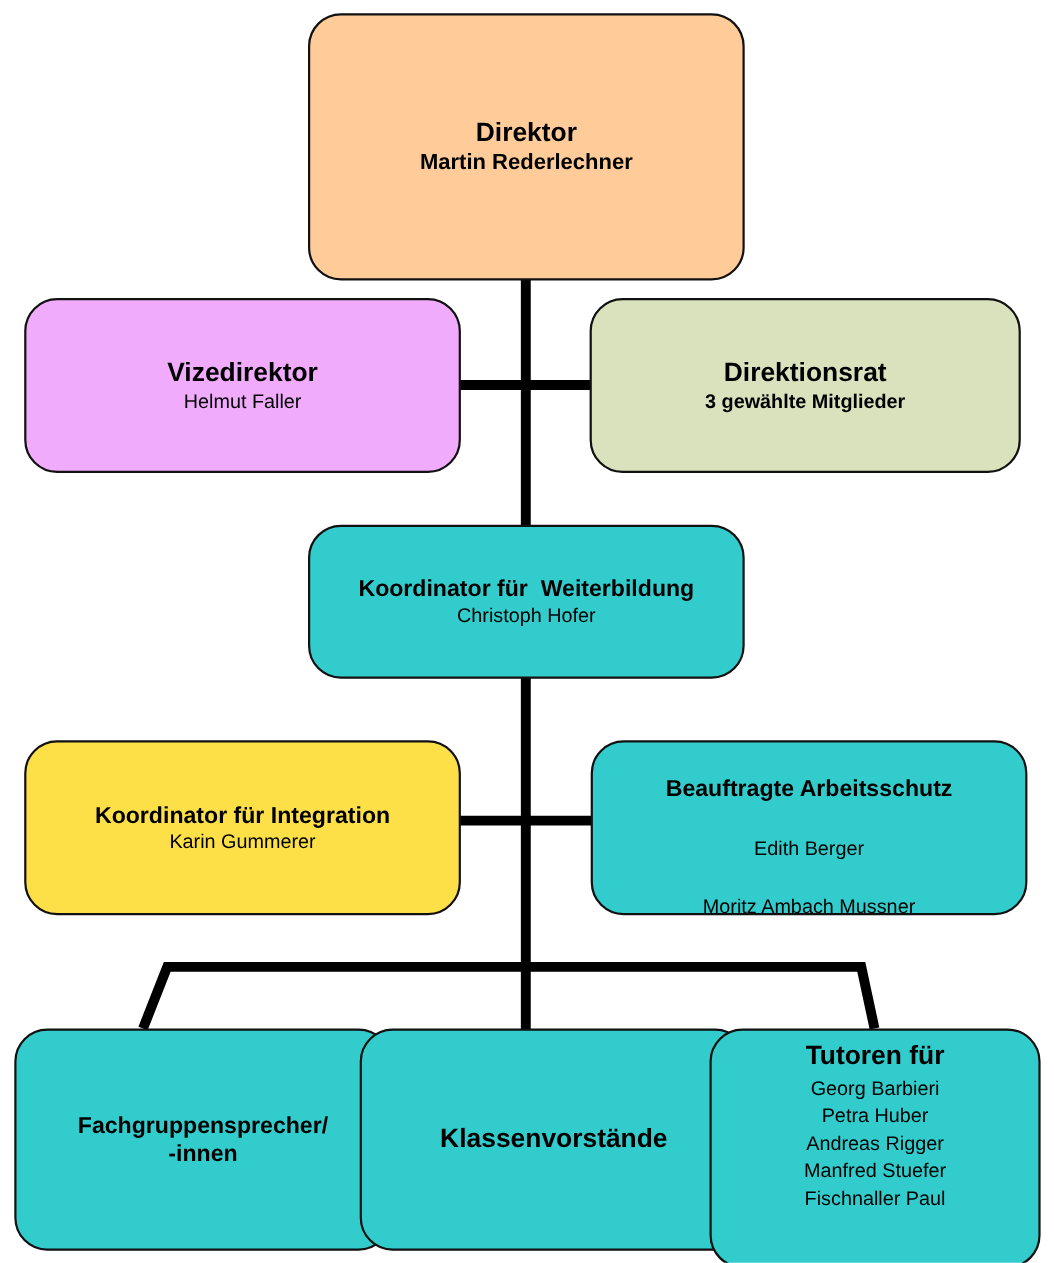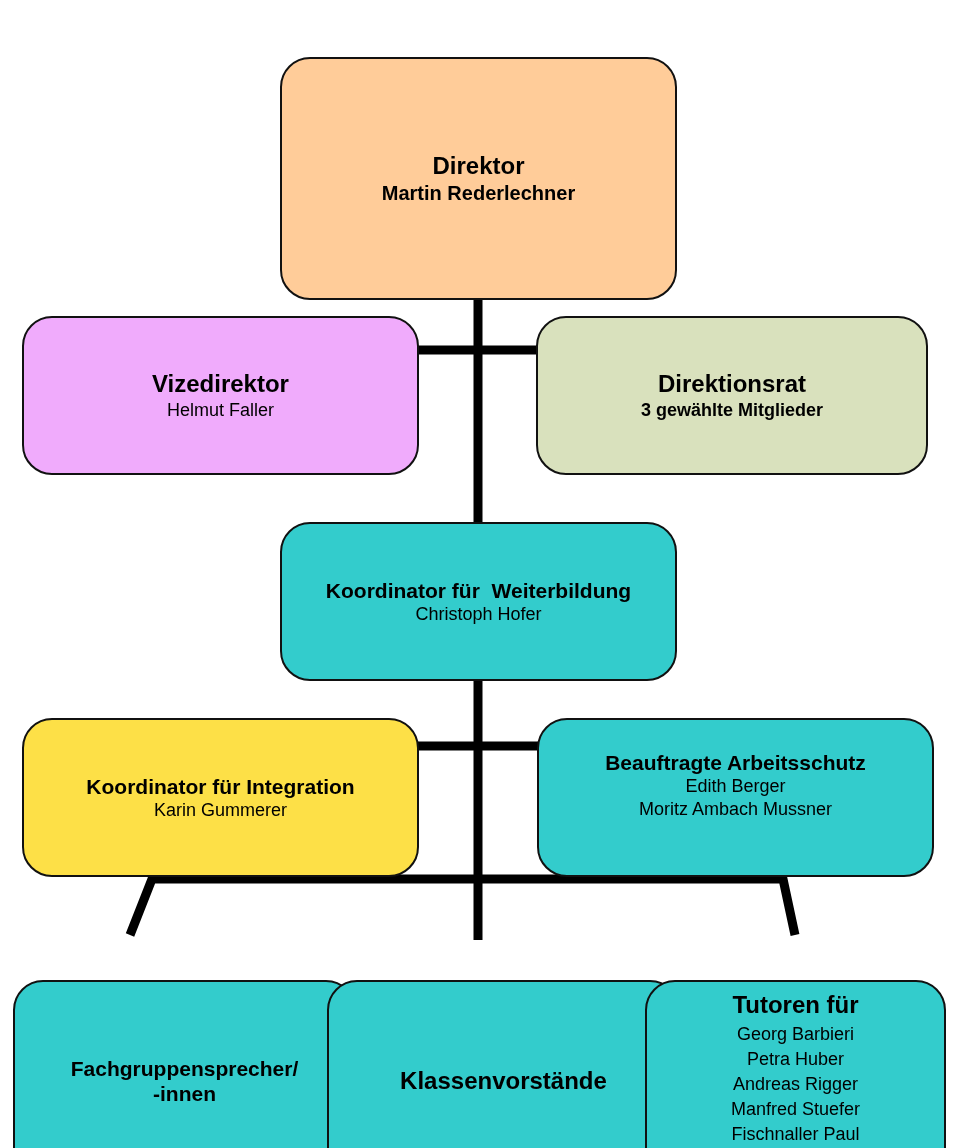--- a/index.html
+++ b/index.html
@@ -1,21 +1,21 @@
 <!DOCTYPE html>
 <html><head>
 <meta charset="utf-8">
 <style>
   html, body { margin: 0; padding: 0; background: #ffffff; }
   body { width: 958px; height: 1148px; position: relative; overflow: hidden;
          font-family: "Liberation Sans", sans-serif; color: #000; }
   .lines { position: absolute; left: 0; top: 0; width: 958px; height: 1148px; }
   .box { position: absolute; box-sizing: border-box; border: 2px solid #111;
          border-radius: 30px; display: flex; flex-direction: column;
-         align-items: center; justify-content: center; text-align: center; margin-top: 45px; }
+         align-items: center; justify-content: center; text-align: center; }
   .orange { background: #ffcc99; }
   .green { background: #d9e1bd; }
   .teal { background: #33cccc; }
   .t { font-weight: bold; font-size: 21px; line-height: 25px; }
   .t-big { font-weight: bold; font-size: 24px; line-height: 30px; }
   .s { font-size: 18px; line-height: 23px; }
   .sb { font-size: 18px; line-height: 23px; font-weight: bold; }
 </style>
 </head>
 <body>
@@ -37,31 +37,31 @@
 <div class="box orange" style="left: 22px; top: 271px; width: 397px; height: 159px; background: #f0abfc;">
   <div class="t-big">Vizedirektor</div>
   <div class="s">Helmut Faller</div>
 </div>
 
 <div class="box green" style="left: 536px; top: 271px; width: 392px; height: 159px; background: rgb(217, 225, 189);">
   <div class="t-big">Direktionsrat</div>
   <div class="sb">3 gewählte Mitglieder</div>
 </div>
 
-<div class="box teal" style="left: 280px; top: 477px; width: 397px; height: 159px; background: rgb(51, 204, 204);">
+<div class="box teal" style="left: 280px; top: 477px; width: 397px; height: 140px; background: rgb(51, 204, 204);">
   <div class="t" style="white-space:pre;">Koordinator für  Weiterbildung</div>
   <div class="s">Christoph Hofer</div>
 </div>
 
 <div class="box teal" style="left: 22px; top: 673px; width: 397px; height: 159px; background: #fde047;">
   <div class="t">Koordinator für Integration</div>
   <div class="s">Karin Gummerer</div>
 </div>
 
-<div class="box teal" style="left: 537px; top: 673px; width: 397px; height: 159px; justify-content: flex-start; padding-top: 30px; background: rgb(51, 204, 204);">
+<div class="box teal" style="left: 537px; top: 673px; width: 397px; height: 159px; justify-content: flex-start; padding-top: 30px; background: rgb(51, 204, 204); gap: 30px;">
   <div class="t">Beauftragte Arbeitsschutz</div>
   <div class="s">Edith Berger</div>
   <div class="s">Moritz Ambach Mussner</div>
 </div>
 
 <div class="box teal" style="left: 13px; top: 935px; width: 343px; height: 202px; background: rgb(51, 204, 204);">
   <div class="t">Fachgruppensprecher/</div>
   <div class="t">-innen</div>
 </div>
 

